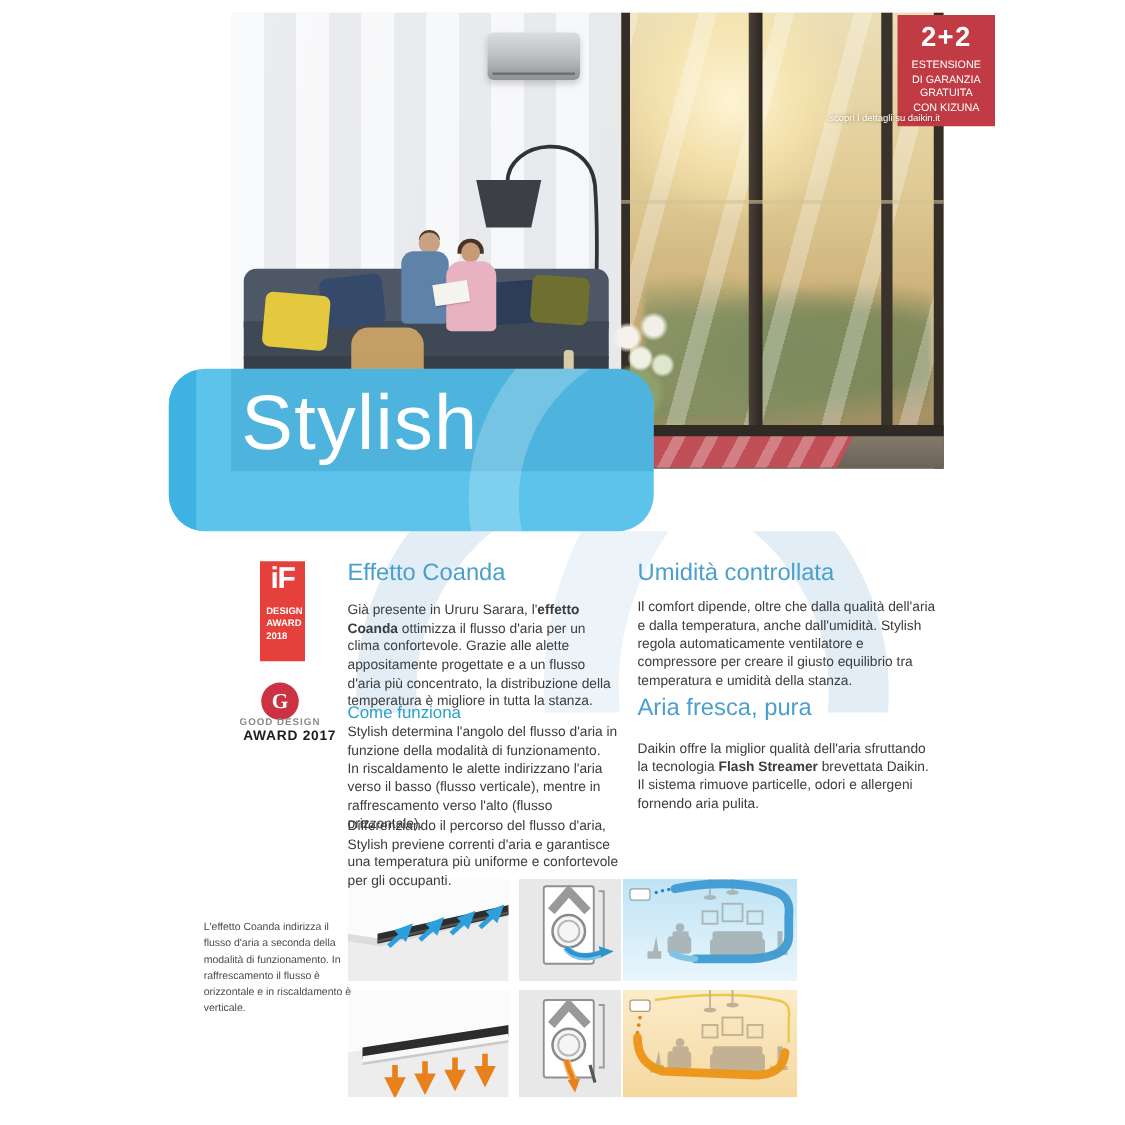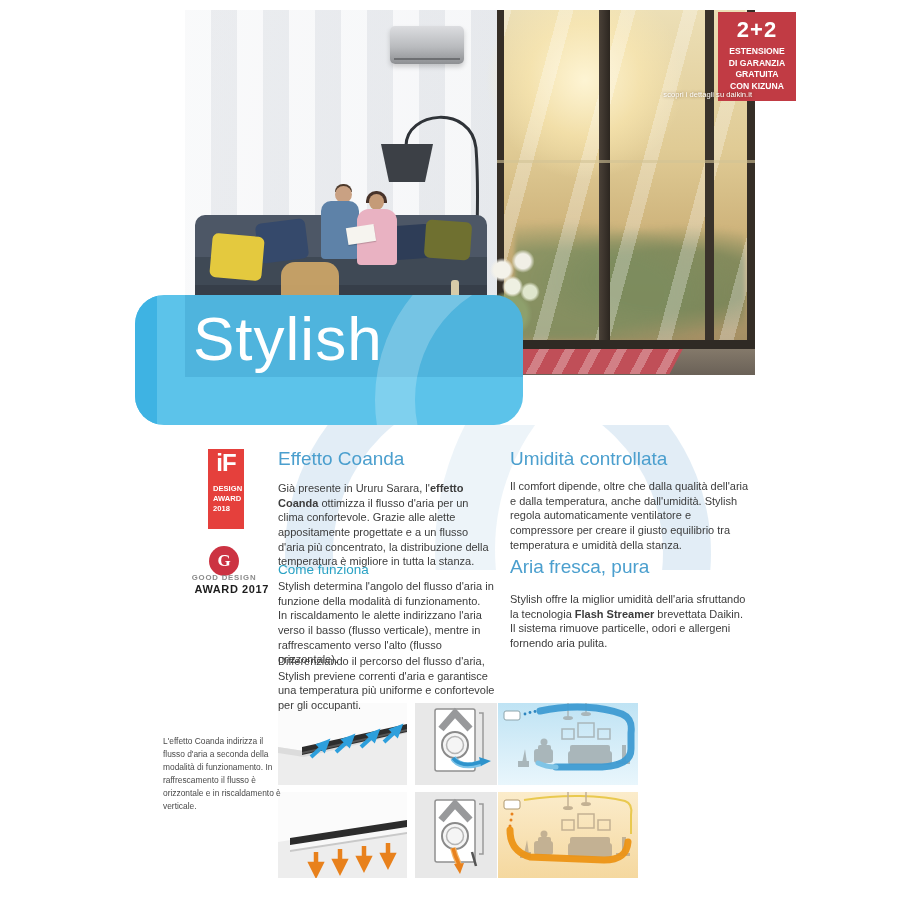--- a/index.html
+++ b/index.html
@@ -42,21 +42,21 @@
   .magazine{left:162px;top:216px;width:28px;height:17px;background:#f6f4ef;transform:rotate(-9deg);box-shadow:0 1px 1px rgba(0,0,0,.2);}
   .chair{left:96px;top:252px;width:58px;height:60px;border-radius:14px 14px 4px 4px;background:#d2a868;opacity:.9;}
   .table{left:238px;top:292px;width:78px;height:20px;border-radius:50%;background:#b5854f;box-shadow:0 2px 2px rgba(0,0,0,.2);}
   .bottle{left:266px;top:270px;width:8px;height:24px;border-radius:3px;background:#d8cba8;}
   .flowers{left:296px;top:238px;width:70px;height:110px;background:radial-gradient(circle at 30% 20%,#f4f2ea 0 8%,rgba(0,0,0,0) 12%),radial-gradient(circle at 60% 12%,#f1efe6 0 7%,rgba(0,0,0,0) 11%),radial-gradient(circle at 45% 35%,#eef0e2 0 9%,rgba(0,0,0,0) 13%),radial-gradient(circle at 70% 40%,#dfe6cc 0 8%,rgba(0,0,0,0) 12%),radial-gradient(circle at 40% 60%,#8ea06c 0 22%,rgba(0,0,0,0) 30%);}
   .lamp-svg{left:188px;top:96px;width:130px;height:245px;}
 
   
   .badge{left:678px;top:12px;width:70px;padding:7px 4px 9px 4px;background:#c13b44;color:#fff;text-align:center;z-index:3;margin-left:40px;}
   .badge .big{font-size:22px;font-weight:bold;letter-spacing:1px;line-height:1;}
-  .badge .lines{margin-top:5px;font-size:8.6px;font-weight:bold;line-height:1.35;white-space:pre-line;}
+  .badge .lines{margin-top:5px;font-size:8.6px;font-weight:normal;line-height:1.35;white-space:pre-line;}
   .badge-caption{left:650px;top:90px;width:102px;color:#fff;font-size:7.6px;text-align:right;z-index:3;text-shadow:0 0 3px rgba(90,60,20,.7);}
 
   
   .banner{left:135px;top:295px;width:388px;height:130px;background:#5cc3ea;overflow:hidden;z-index:2;border-radius:29px;}
   .banner .strip{position:absolute;left:0;top:0;width:22px;height:130px;background:#3eb3e3;}
   .banner .tint{position:absolute;left:50px;top:0;width:338px;height:82px;background:rgba(32,120,168,.20);}
   .banner .ring{position:absolute;left:240px;top:-60px;width:250px;height:250px;border-radius:50%;border:40px solid rgba(255,255,255,.22);}
   .banner h1{position:absolute;left:58px;top:8px;margin:0;font-size:62px;font-weight:300;color:#fff;letter-spacing:1px;}
 
   
@@ -178,21 +178,21 @@
 <h2 class="abs sec h-ec">Effetto Coanda</h2>
 <p class="abs body p-ec"><span>Già presente in Ururu Sarara, l'</span><b>effetto Coanda</b><span> ottimizza il flusso d'aria per un clima confortevole. Grazie alle alette appositamente progettate e a un flusso d'aria più concentrato, la distribuzione della temperatura è migliore in tutta la stanza.</span></p>
 <h3 class="abs sub h-cf">Come funziona</h3>
 <p class="abs body p-cf">Stylish determina l'angolo del flusso d'aria in funzione della modalità di funzionamento.
 In riscaldamento le alette indirizzano l'aria verso il basso (flusso verticale), mentre in raffrescamento verso l'alto (flusso orizzontale).</p>
 <p class="abs body p-diff">Differenziando il percorso del flusso d'aria, Stylish previene correnti d'aria e garantisce una temperatura più uniforme e confortevole per gli occupanti.</p>
 
 <h2 class="abs sec h-um">Umidità controllata</h2>
 <p class="abs body p-um">Il comfort dipende, oltre che dalla qualità dell'aria e dalla temperatura, anche dall'umidità. Stylish regola automaticamente ventilatore e compressore per creare il giusto equilibrio tra temperatura e umidità della stanza.</p>
 <h2 class="abs sec h-af">Aria fresca, pura</h2>
-<p class="abs body p-af"><span>Stylish offre la miglior umidità dell'aria sfruttando la tecnologia </span><b>Flash Streamer</b><span> brevettata Daikin.
+<p class="abs body p-af"><span>Daikin offre la miglior qualità dell'aria sfruttando la tecnologia </span><b>Flash Streamer</b><span> brevettata Daikin.
 Il sistema rimuove particelle, odori e allergeni fornendo aria pulita.</span></p>
 
 <div class="abs cell a1">
   <svg width="129" height="82" viewBox="0 0 129 82">
     <rect width="129" height="82" fill="#ededed"></rect>
     <path d="M0,0 H129 V24 L26,48 L0,44 Z" fill="#fbfbfb"></path>
     <path d="M0,44 L26,48 L129,24 L129,30 L26,54 L0,50 Z" fill="#dcdcdc"></path>
     <polygon points="24,44 129,21 129,29 24,52" fill="#2d2d2d"></polygon>
     <polygon points="24,49 129,26 129,28 24,51" fill="#555"></polygon>
     <g stroke="#2d9fdc" stroke-width="4" fill="#2d9fdc">

